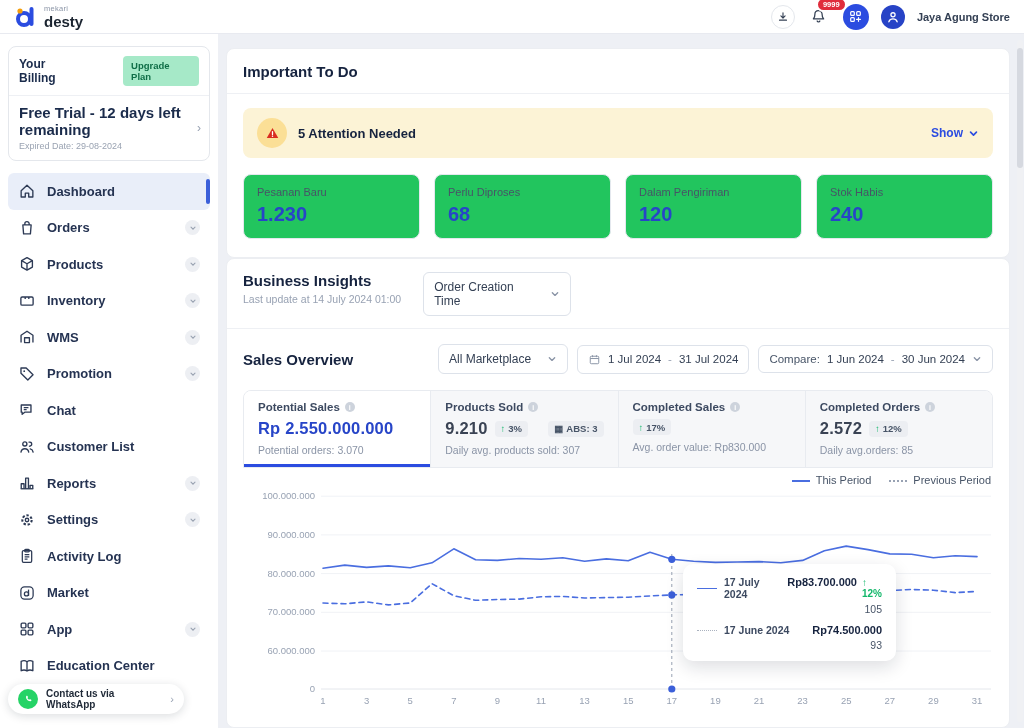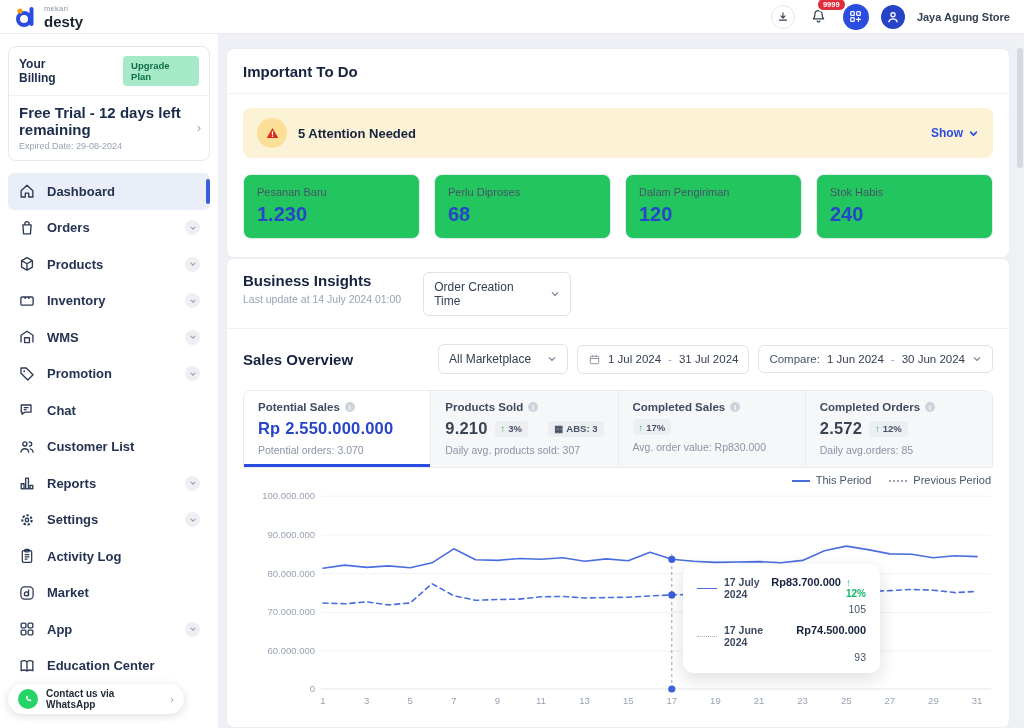--- a/index.html
+++ b/index.html
@@ -81,21 +81,21 @@
   .metric-tab.active .mt-value { color:#2745c8; }
   .pill { background:#eceef2; border-radius:4px; padding:2.5px 6px; font-size:9.5px; font-weight:700; color:#475467; display:inline-flex; align-items:center; gap:3px; }
   .pill .up { color:#12b76a; }
   .pill.abs { margin-left:auto; }
   .mt-sub { margin-top:6px; font-size:10.5px; color:#8a94a6; }
 
   .chart-wrap { margin:4px 16px 0; position:relative; height:252px; }
   .legend { position:absolute; top:2px; right:2px; display:flex; align-items:center; gap:18px; font-size:11px; color:#475467; z-index:5; }
   .legend .sample { display:inline-block; width:18px; height:0; border-top:2px solid #4a6ee0; margin-right:6px; vertical-align:middle; }
   .legend .sample.dashed { border-top:2px dotted #98a2b3; }
-  .tooltip { position:absolute; left:440px; top:92px; width:197px; background:#fff; border-radius:10px; box-shadow:0 6px 18px rgba(16,24,40,.14); padding:12px 14px 10px; z-index:10; }
+  .tooltip { position:absolute; left:440px; top:92px; width:213px; background:#fff; border-radius:10px; box-shadow:0 6px 18px rgba(16,24,40,.14); padding:12px 14px 10px; z-index:10; }
   .tt-row { display:flex; align-items:baseline; gap:7px; }
   .tt-sample { width:20px; border-top:1.6px solid #4a6ee0; align-self:center; flex:none; }
   .tt-sample.dashed { border-top:1.6px dotted #aab2bf; }
   .tt-date { font-size:10.5px; font-weight:700; color:#3d4a61; }
   .tt-right { margin-left:auto; display:flex; align-items:baseline; gap:5px; }
   .tt-value { font-size:11px; font-weight:800; color:#16233f; }
   .tt-change { font-size:10px; font-weight:700; color:#12b76a; }
   .tt-count { text-align:right; font-size:10.5px; color:#475467; margin:3px 0 9px; }
   .tt-count.last { margin-bottom:0; }
 

